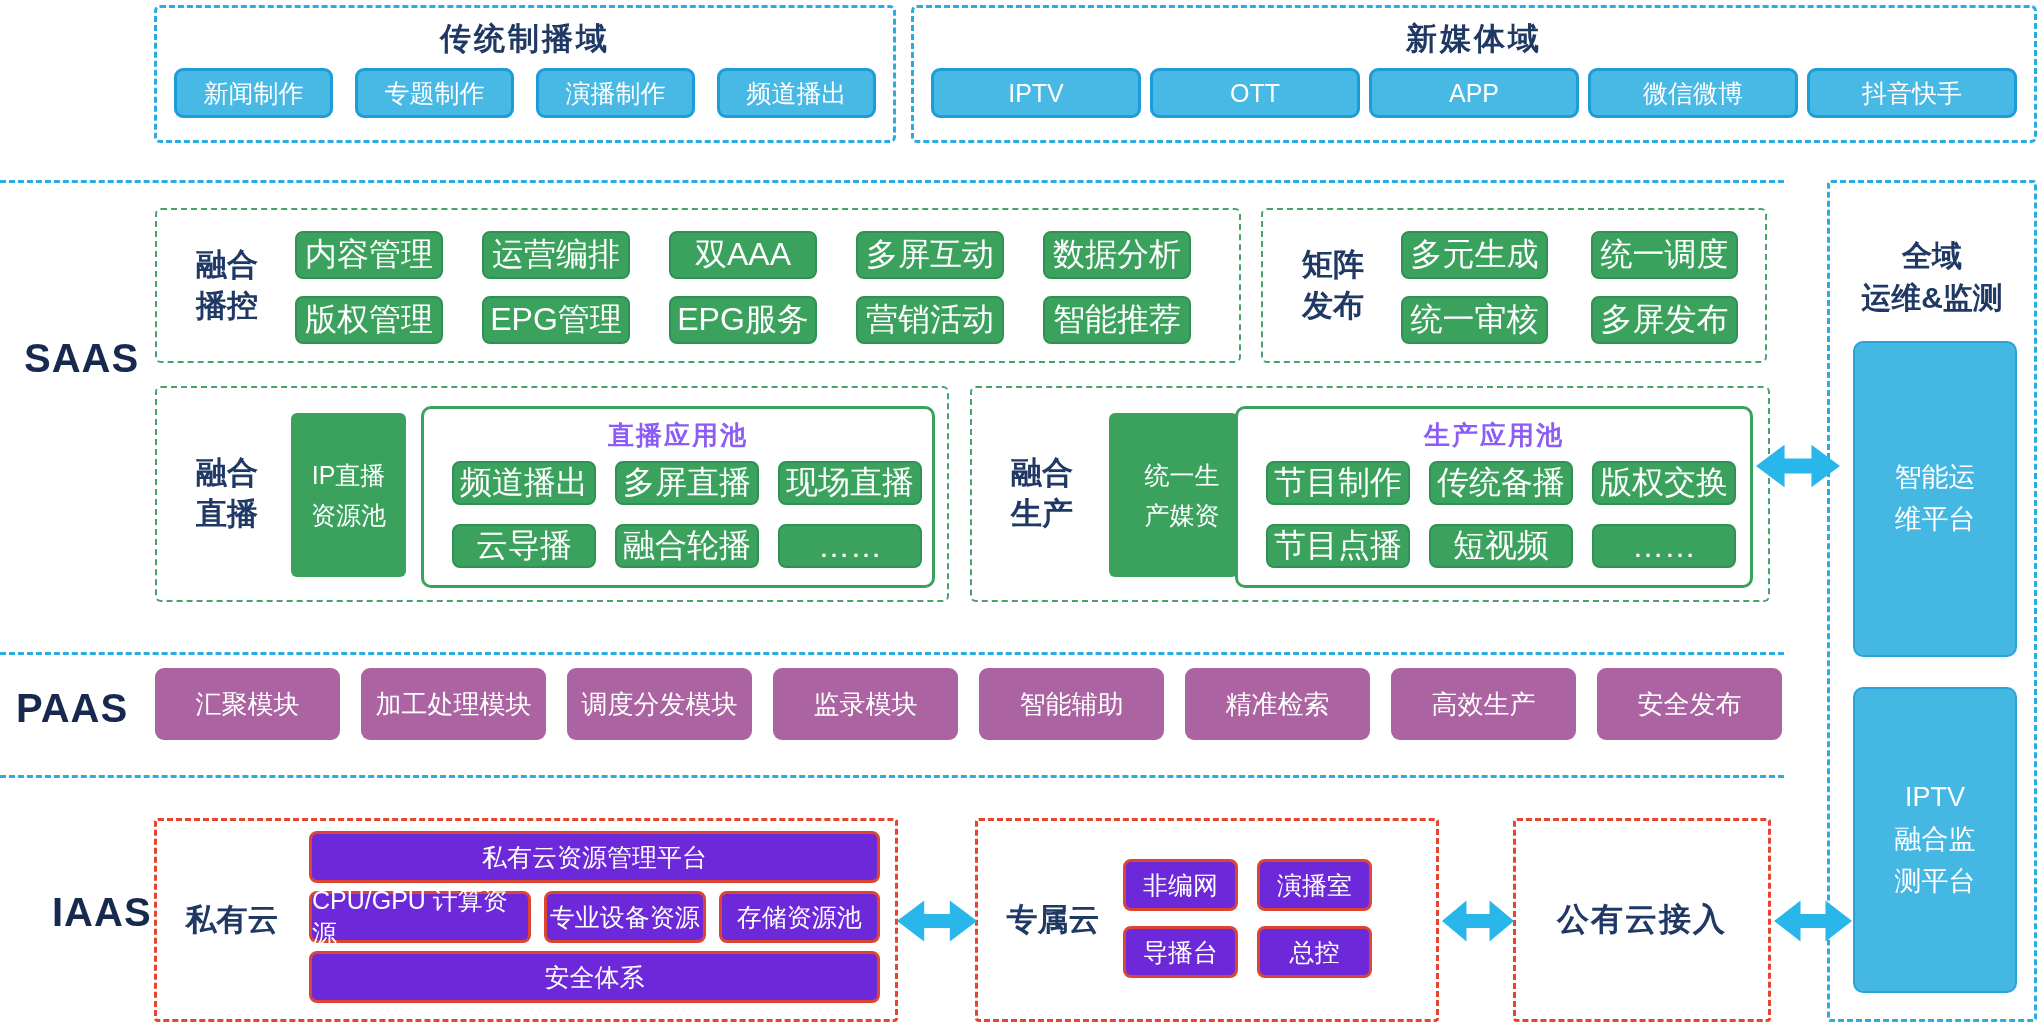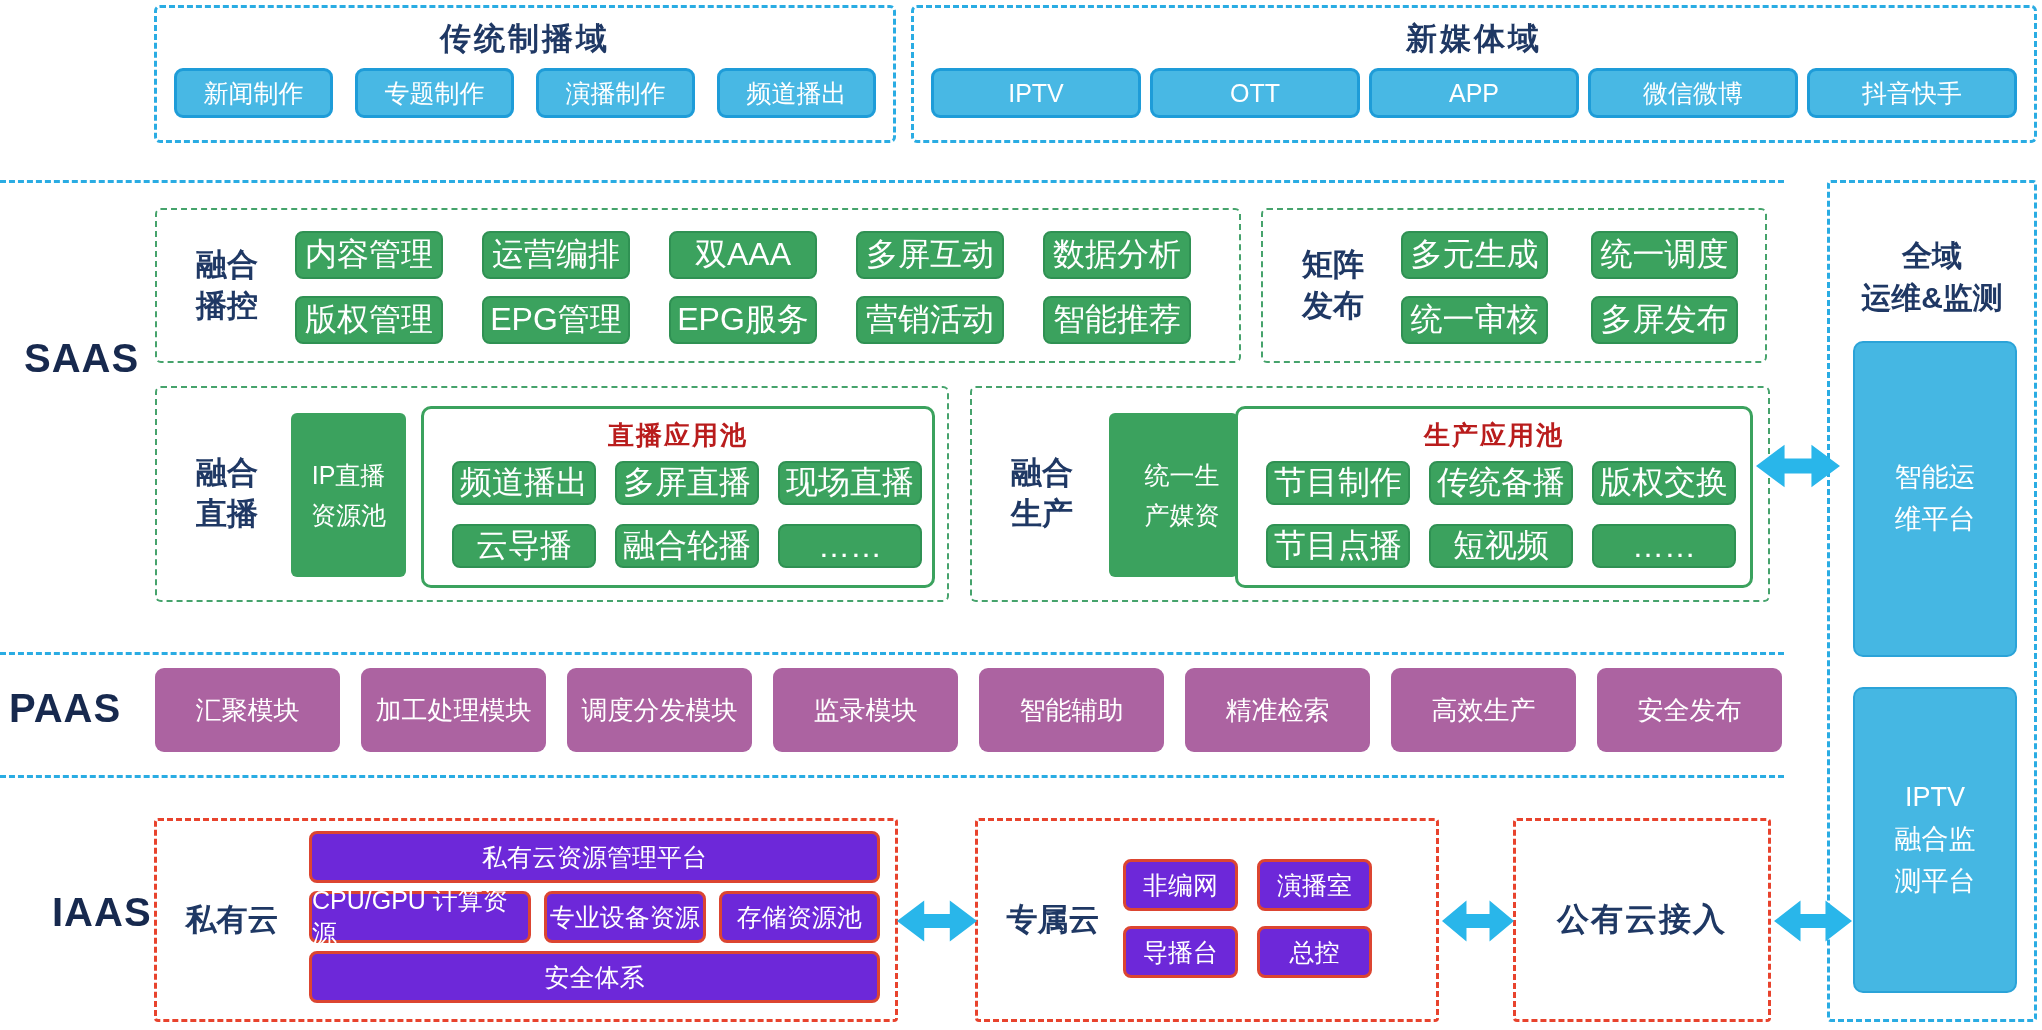--- a/index.html
+++ b/index.html
@@ -12,21 +12,21 @@
   .dashed-cyan{border:3px dashed #2AACE3;border-radius:6px;background:#fff;}
   .dashed-green{border:2px dashed #46A36C;border-radius:6px;}
   .dashed-red{border:3px dashed #E8432D;border-radius:4px;}
 
   
   .sep{position:absolute;left:0;width:1784px;height:0;border-top:3px dashed #2AACE3;}
   #sep-saas{top:180px;} #sep-paas{top:652px;} #sep-iaas{top:775px;}
 
   
   .layer-label{position:absolute;font-size:40px;font-weight:800;color:#17294E;letter-spacing:1px;}
-  #lbl-saas{left:24px;top:336px;} #lbl-paas{left:9px;top:686px;} #lbl-iaas{left:52px;top:890px;}
+  #lbl-saas{left:24px;top:336px;} #lbl-paas{left:16px;top:686px;} #lbl-iaas{left:52px;top:890px;}
 
   
   #box-trad{left:154px;top:5px;width:742px;height:138px;}
   #box-newmedia{left:911px;top:5px;width:1126px;height:138px;}
   .box-title{text-align:center;font-size:31px;font-weight:700;color:#1F3864;margin-top:10px;letter-spacing:3px;}
   .btn-row{position:absolute;left:17px;right:17px;top:60px;height:50px;display:flex;}
   #box-trad .btn-row{gap:22px;} #box-newmedia .btn-row{gap:9px;}
   .cyan-btn{flex:1;background:#48B8E4;border:3px solid #1E9CD8;border-radius:9px;color:#fff;font-size:25px;
             display:flex;align-items:center;justify-content:center;box-sizing:border-box;text-align:right;}
 
@@ -41,26 +41,26 @@
   .grid-juzhen{position:absolute;left:138px;top:21px;display:grid;grid-template-columns:repeat(2,147px);column-gap:43px;row-gap:17px;}
   .green-btn{background:#3BA25E;border:2px solid #2F9153;border-radius:8px;color:#fff;font-size:32px;height:48px;
              display:flex;align-items:center;justify-content:center;box-sizing:border-box;}
   .tile-green{position:absolute;background:#3BA25E;border-radius:6px;color:#fff;font-size:25px;line-height:1.6;
               display:flex;align-items:center;justify-content:center;text-align:center;white-space:pre-line;}
   #tile-zhibo{left:134px;top:25px;width:115px;height:164px;}
   #tile-shengchan{left:137px;top:25px;width:112px;height:164px;padding-left:17px;}
   .pool-box{position:absolute;background:#fff;border:3px solid #3BA25E;border-radius:10px;box-sizing:border-box;}
   #pool-zhibo{left:264px;top:18px;width:514px;height:182px;}
   #pool-shengchan{left:263px;top:18px;width:518px;height:182px;}
-  .pool-title{text-align:center;margin-top:9px;font-size:26px;font-weight:700;color:#b91c1c;letter-spacing:2px;}
+  .pool-title{text-align:center;margin-top:9px;font-size:26px;font-weight:700;color:#8b5cf6;letter-spacing:2px;}
   .pool-grid{position:absolute;left:28px;top:52px;display:grid;grid-template-columns:repeat(3,144px);column-gap:19px;row-gap:19px;}
   .pool-grid .green-btn{height:44px;}
 
   
-  #paas-row{left:155px;top:668px;width:1627px;height:84px;display:flex;gap:21px;}
+  #paas-row{left:155px;top:668px;width:1627px;height:72px;display:flex;gap:21px;}
   .purple-btn{flex:1;background:#AC63A1;border-radius:9px;color:#fff;font-size:26px;
               display:flex;align-items:center;justify-content:center;}
 
   
   #box-private{left:154px;top:818px;width:744px;height:204px;}
   #box-dedicated{left:975px;top:818px;width:464px;height:204px;}
   #box-public{left:1513px;top:818px;width:258px;height:204px;display:flex;align-items:center;justify-content:center;}
   .iaas-label{position:absolute;left:0;top:0;bottom:0;width:150px;display:flex;align-items:center;justify-content:center;
               font-size:31px;font-weight:700;color:#1F3864;}
   #private-stack{position:absolute;left:152px;top:10px;width:571px;display:flex;flex-direction:column;gap:8px;}

